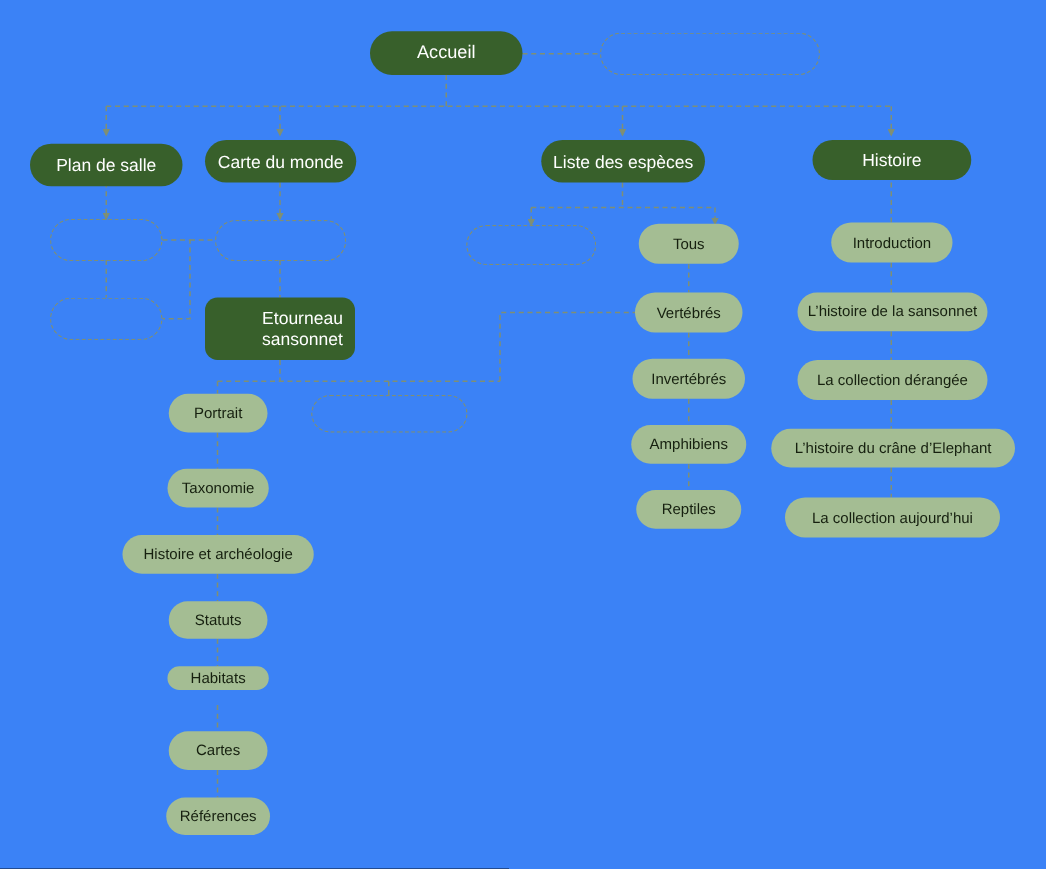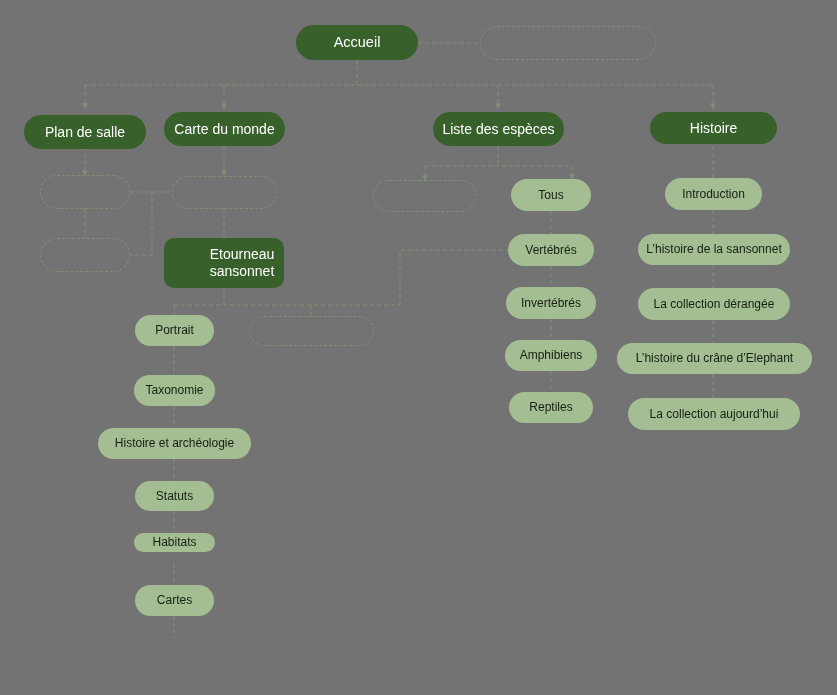--- a/index.html
+++ b/index.html
@@ -9,21 +9,21 @@
     background: #000000;
   }
   body {
     font-family: "Liberation Sans", sans-serif;
     -webkit-font-smoothing: antialiased;
   }
   #canvas {
     position: relative;
     width: 837px;
     height: 695px;
-    background: #737373;
+    background: #3b82f6;
     overflow: hidden;
   }
   #edges {
     position: absolute;
     left: 0;
     top: 0;
     width: 837px;
     height: 695px;
     pointer-events: none;
   }
@@ -184,20 +184,23 @@
   </div>
 
   <div class="node secondary" style="left:134px; top:533px; width:81px; height:19px;">
     <span>Habitats</span>
   </div>
 
   <div class="node secondary" style="left:135px; top:585px; width:79px; height:31px;">
     <span>Cartes</span>
   </div>
 
+  <div class="node secondary" style="left:133px; top:638px; width:83px; height:30px;">
+    <span>Références</span>
+  </div>
 
   <div class="node placeholder" style="left:373px; top:180px; width:104px; height:32px;">
     <span></span>
   </div>
 
   <div class="node secondary" style="left:511px; top:179px; width:80px; height:32px;">
     <span>Tous</span>
   </div>
 
   <div class="node secondary" style="left:508px; top:234px; width:86px; height:32px;">

